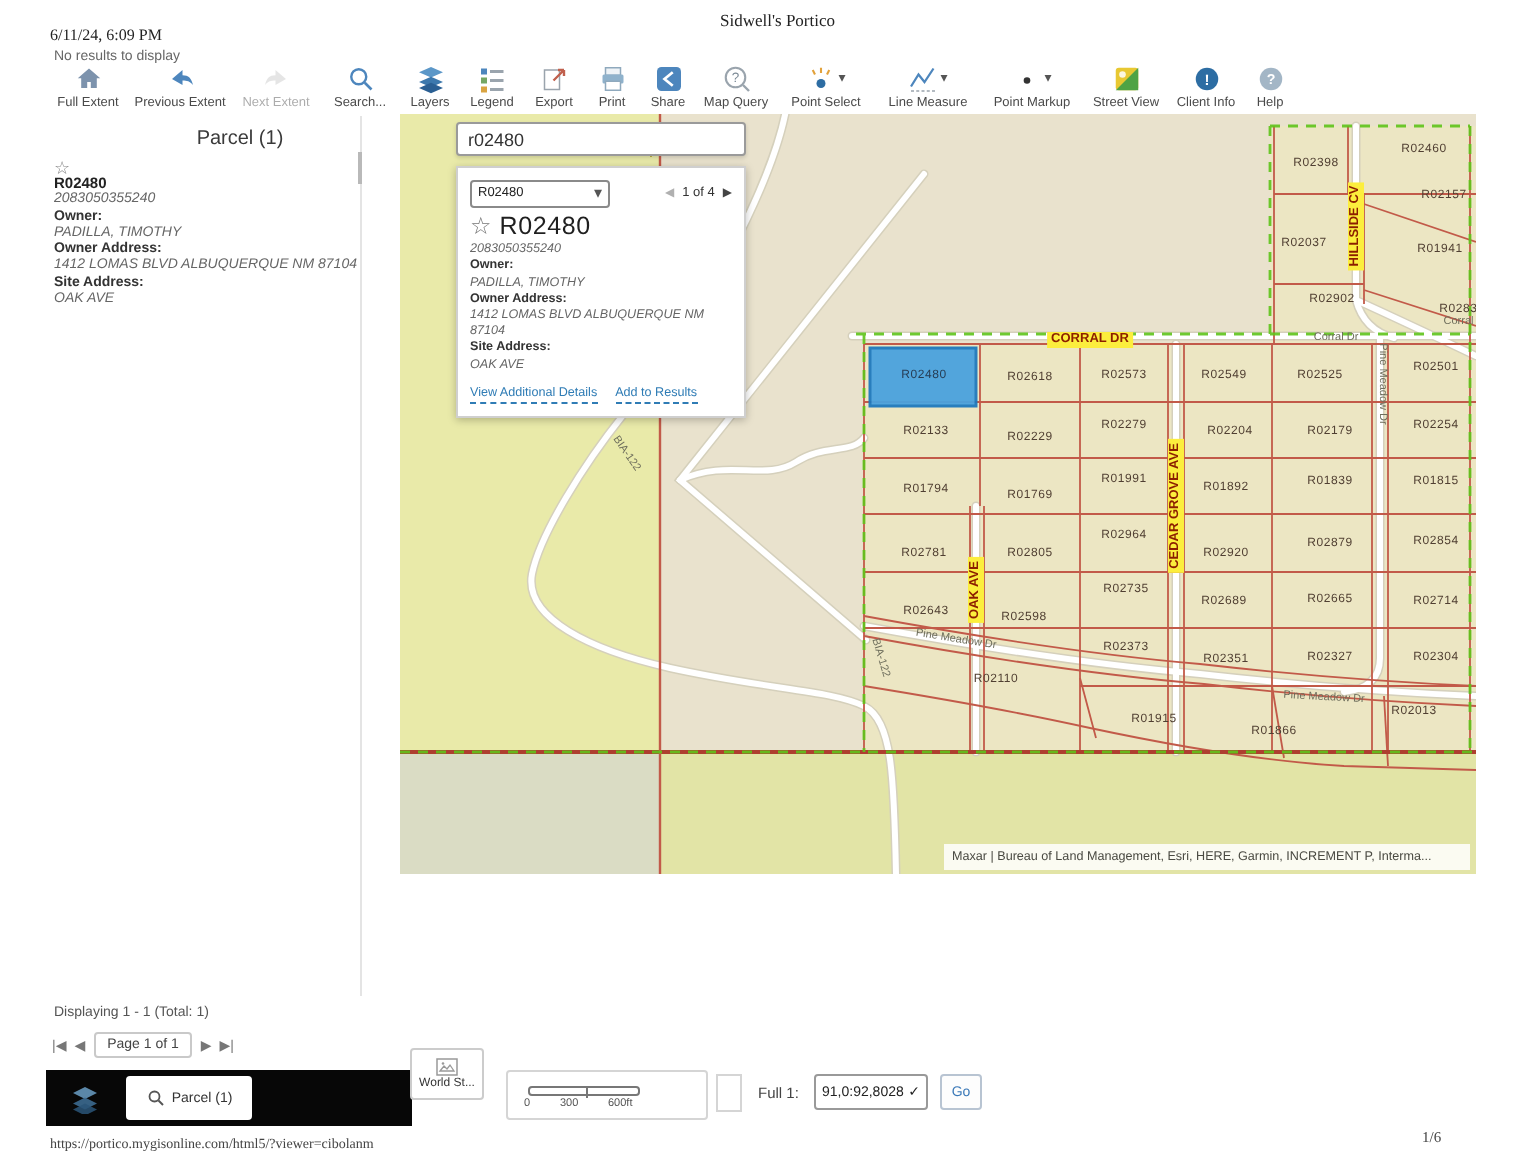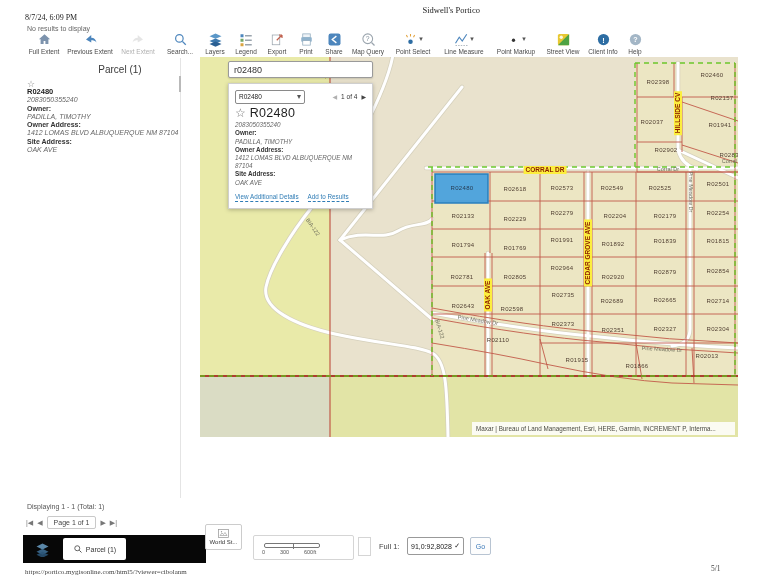--- a/index.html
+++ b/index.html
@@ -2,21 +2,21 @@
 <html><head>
 <meta charset="utf-8">
 <style>
   * { margin:0; padding:0; box-sizing:border-box; }
   html,body { width:761px; height:588px; }
   body { position:relative; background:#fff; font-family:"Liberation Sans",sans-serif; overflow:hidden; }
   .abs { position:absolute; }
 
   
   .hdr-date { left:25px; top:13px; font:8px "Liberation Serif",serif; color:#222; }
-  .hdr-title { left:360px; top:5px; width:120px; text-align:right; font:8.5px "Liberation Serif",serif; color:#222; }
+  .hdr-title { left:360px; top:5px; width:120px; text-align:left; font:8.5px "Liberation Serif",serif; color:#222; }
   .ftr-url { left:25px; top:568px; font:7px "Liberation Serif",serif; color:#444; }
   .ftr-page { left:711px; top:564px; font:7.5px "Liberation Serif",serif; color:#444; }
   .no-results { left:27px; top:25px; font-size:7px; color:#666; }
 
   
   .toolbar { left:25px; top:31px; display:flex; align-items:flex-start; gap:2px; }
   .tbi { display:flex; flex-direction:column; align-items:center; gap:1px; color:#4a4a4a; }
   .tbi.dis { opacity:.45; filter:grayscale(1); }
   .tbic { height:16px; display:flex; align-items:center; gap:1px; }
   .tbic svg { width:15px; height:15px; }
@@ -83,21 +83,21 @@
   .sbar-mid { position:absolute; left:28px; top:0; width:1px; height:5px; background:#777; }
   .stick { position:absolute; top:13px; font-size:5.5px; color:#555; }
   .smallbox { left:358px; top:537px; width:13px; height:19px; background:#fff; border:1px solid #d5d5d5; }
   .scale-label { left:379px; top:542px; font-size:7.5px; color:#444; }
   .scale-sel { left:407px; top:537px; width:57px; height:18px; border:1px solid #999; border-radius:2px; background:#fff; display:flex; align-items:center; justify-content:space-between; padding:0 3px; font-size:7px; color:#222; }
   .go-btn { left:470px; top:537px; width:21px; height:18px; border:1px solid #b8c4d2; border-radius:2px; background:#fdfdfd; font-size:7px; color:#3b79b8; display:flex; align-items:center; justify-content:center; }
 </style>
 </head>
 <body>
 
-<div class="abs hdr-date">8/7/24, 6:09 PM</div>
+<div class="abs hdr-date">6/11/24, 6:09 PM</div>
 <div class="abs hdr-title">Sidwell's Portico</div>
 <div class="abs no-results">No results to display</div>
 
 <div class="abs toolbar">
     <div class="tbi">
       <div class="tbic">
         <svg viewBox="0 0 20 20">
           <path d="M10 3L2.5 9.5h2.3V16h4v-4h2.4v4h4V9.5h2.3z" fill="#7d93ad"></path>
         </svg>
       </div>
@@ -486,13 +486,13 @@
 </div>
 <div class="abs smallbox"></div>
 <div class="abs scale-label">Full 1:</div>
 <div class="abs scale-sel">
   <span>91,0:92,8028</span>
   <span>✓</span>
 </div>
 <div class="abs go-btn">Go</div>
 
 <div class="abs ftr-url">https://portico.mygisonline.com/html5/?viewer=cibolanm</div>
-<div class="abs ftr-page">5/1</div>
+<div class="abs ftr-page">1/6</div>
 
 </body></html>

